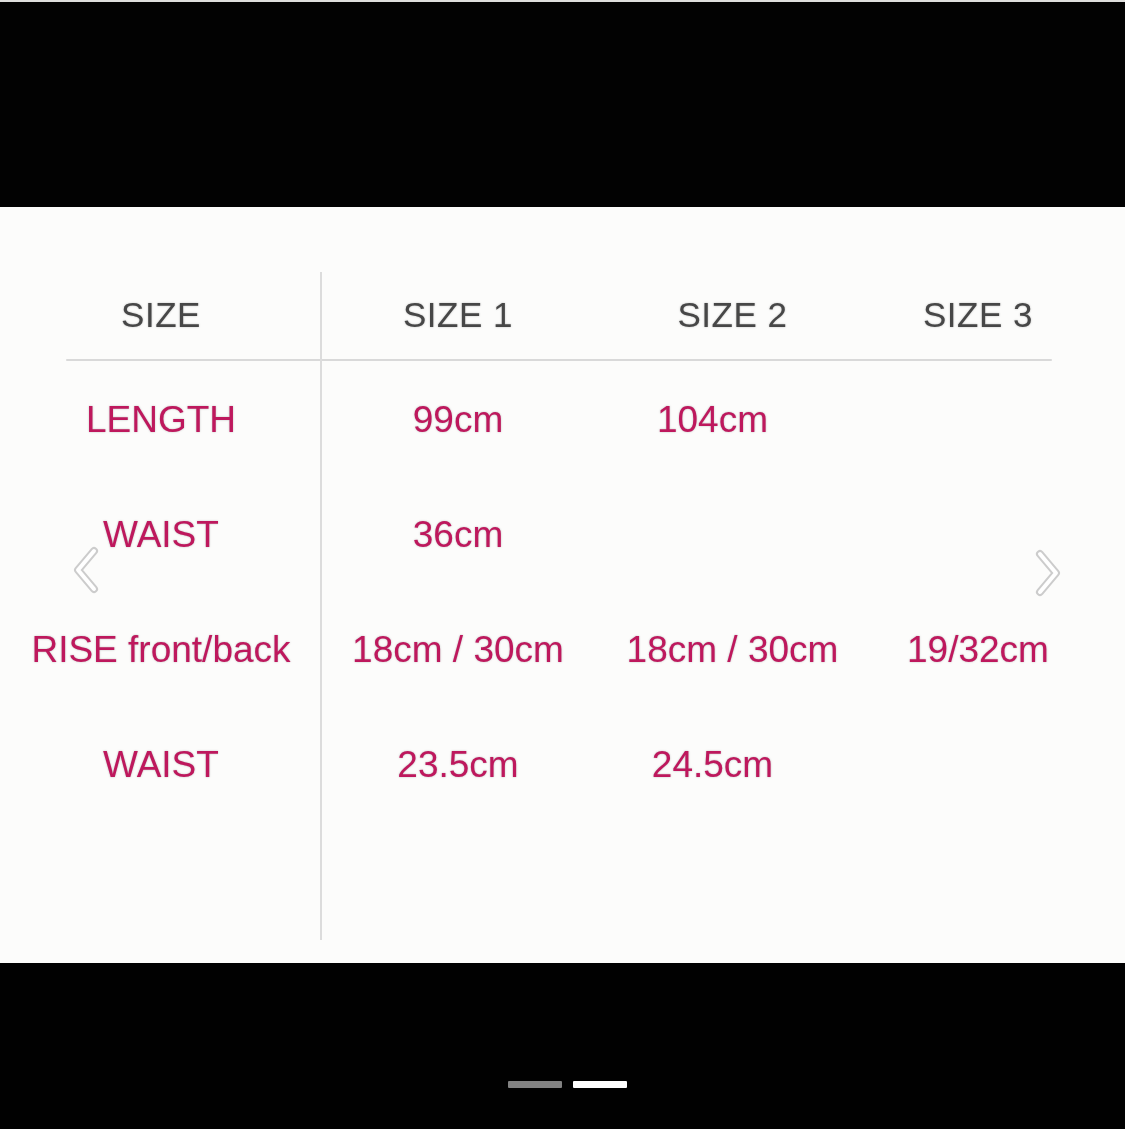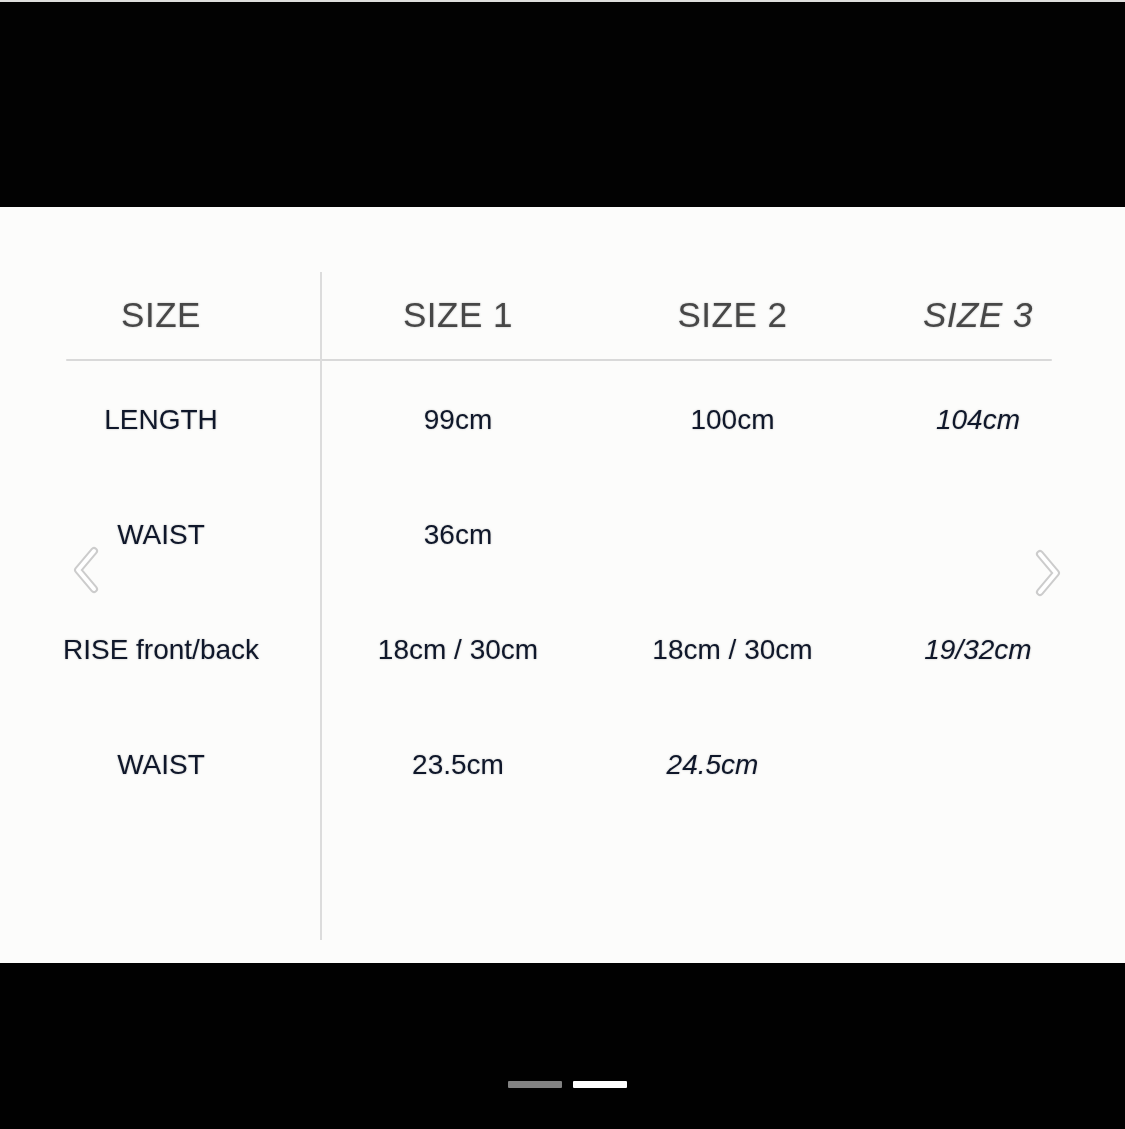--- a/index.html
+++ b/index.html
@@ -15,25 +15,25 @@
     position:absolute; top:207px; left:0; width:1125px; height:756px;
     background:#fcfcfb;
   }
   
   .grid-row { display:grid; grid-template-columns:322px 272px 277px 254px; align-items:center; }
   .header-row { position:absolute; top:0; left:0; width:1125px; height:153px;
     padding-top:63px; box-sizing:border-box; }
   .body-rows { position:absolute; top:155px; left:0; width:1125px; }
   .body-rows .grid-row { height:115px; }
   .cell {
-    text-align:center; font-size:28px; color:#0f172a;
+    text-align:center; font-size:37px; color:#be185d;
     text-shadow:0 0 2px rgba(90,90,90,0.40); white-space:nowrap;
   }
   .header-cell { font-size:35px; color:#474747; letter-spacing:0.5px; }
-  .col4 { padding-right:40px;font-style:italic; }
+  .col4 { padding-right:40px; }
   .h-line { position:absolute; top:152px; left:66px; width:986px; height:2px;
     background:#d9d9d9; border-radius:1px; }
   .v-line { position:absolute; top:65px; left:320px; width:2px; height:668px;
     background:#dcdcdc; }
   
   .chev-btn { position:absolute; width:40px; height:56px; background:transparent;
     border:none; padding:0; cursor:pointer; }
   .chev-prev { left:66px; top:336px; }
   .chev-next { left:1028px; top:339px; }
   
@@ -59,21 +59,20 @@
       <div class="cell header-cell col4">SIZE 3</div>
     </div>
 
     <div class="h-line"></div>
     <div class="v-line"></div>
 
     <div class="body-rows">
       <div class="grid-row">
         <div class="cell">LENGTH</div>
         <div class="cell">99cm</div>
-        <div class="cell">100cm</div>
         <div class="cell col4">104cm</div>
       </div>
       <div class="grid-row">
         <div class="cell">WAIST</div>
         <div class="cell">36cm</div>
       </div>
       <div class="grid-row">
         <div class="cell">RISE front/back</div>
         <div class="cell">18cm / 30cm</div>
         <div class="cell">18cm / 30cm</div>

